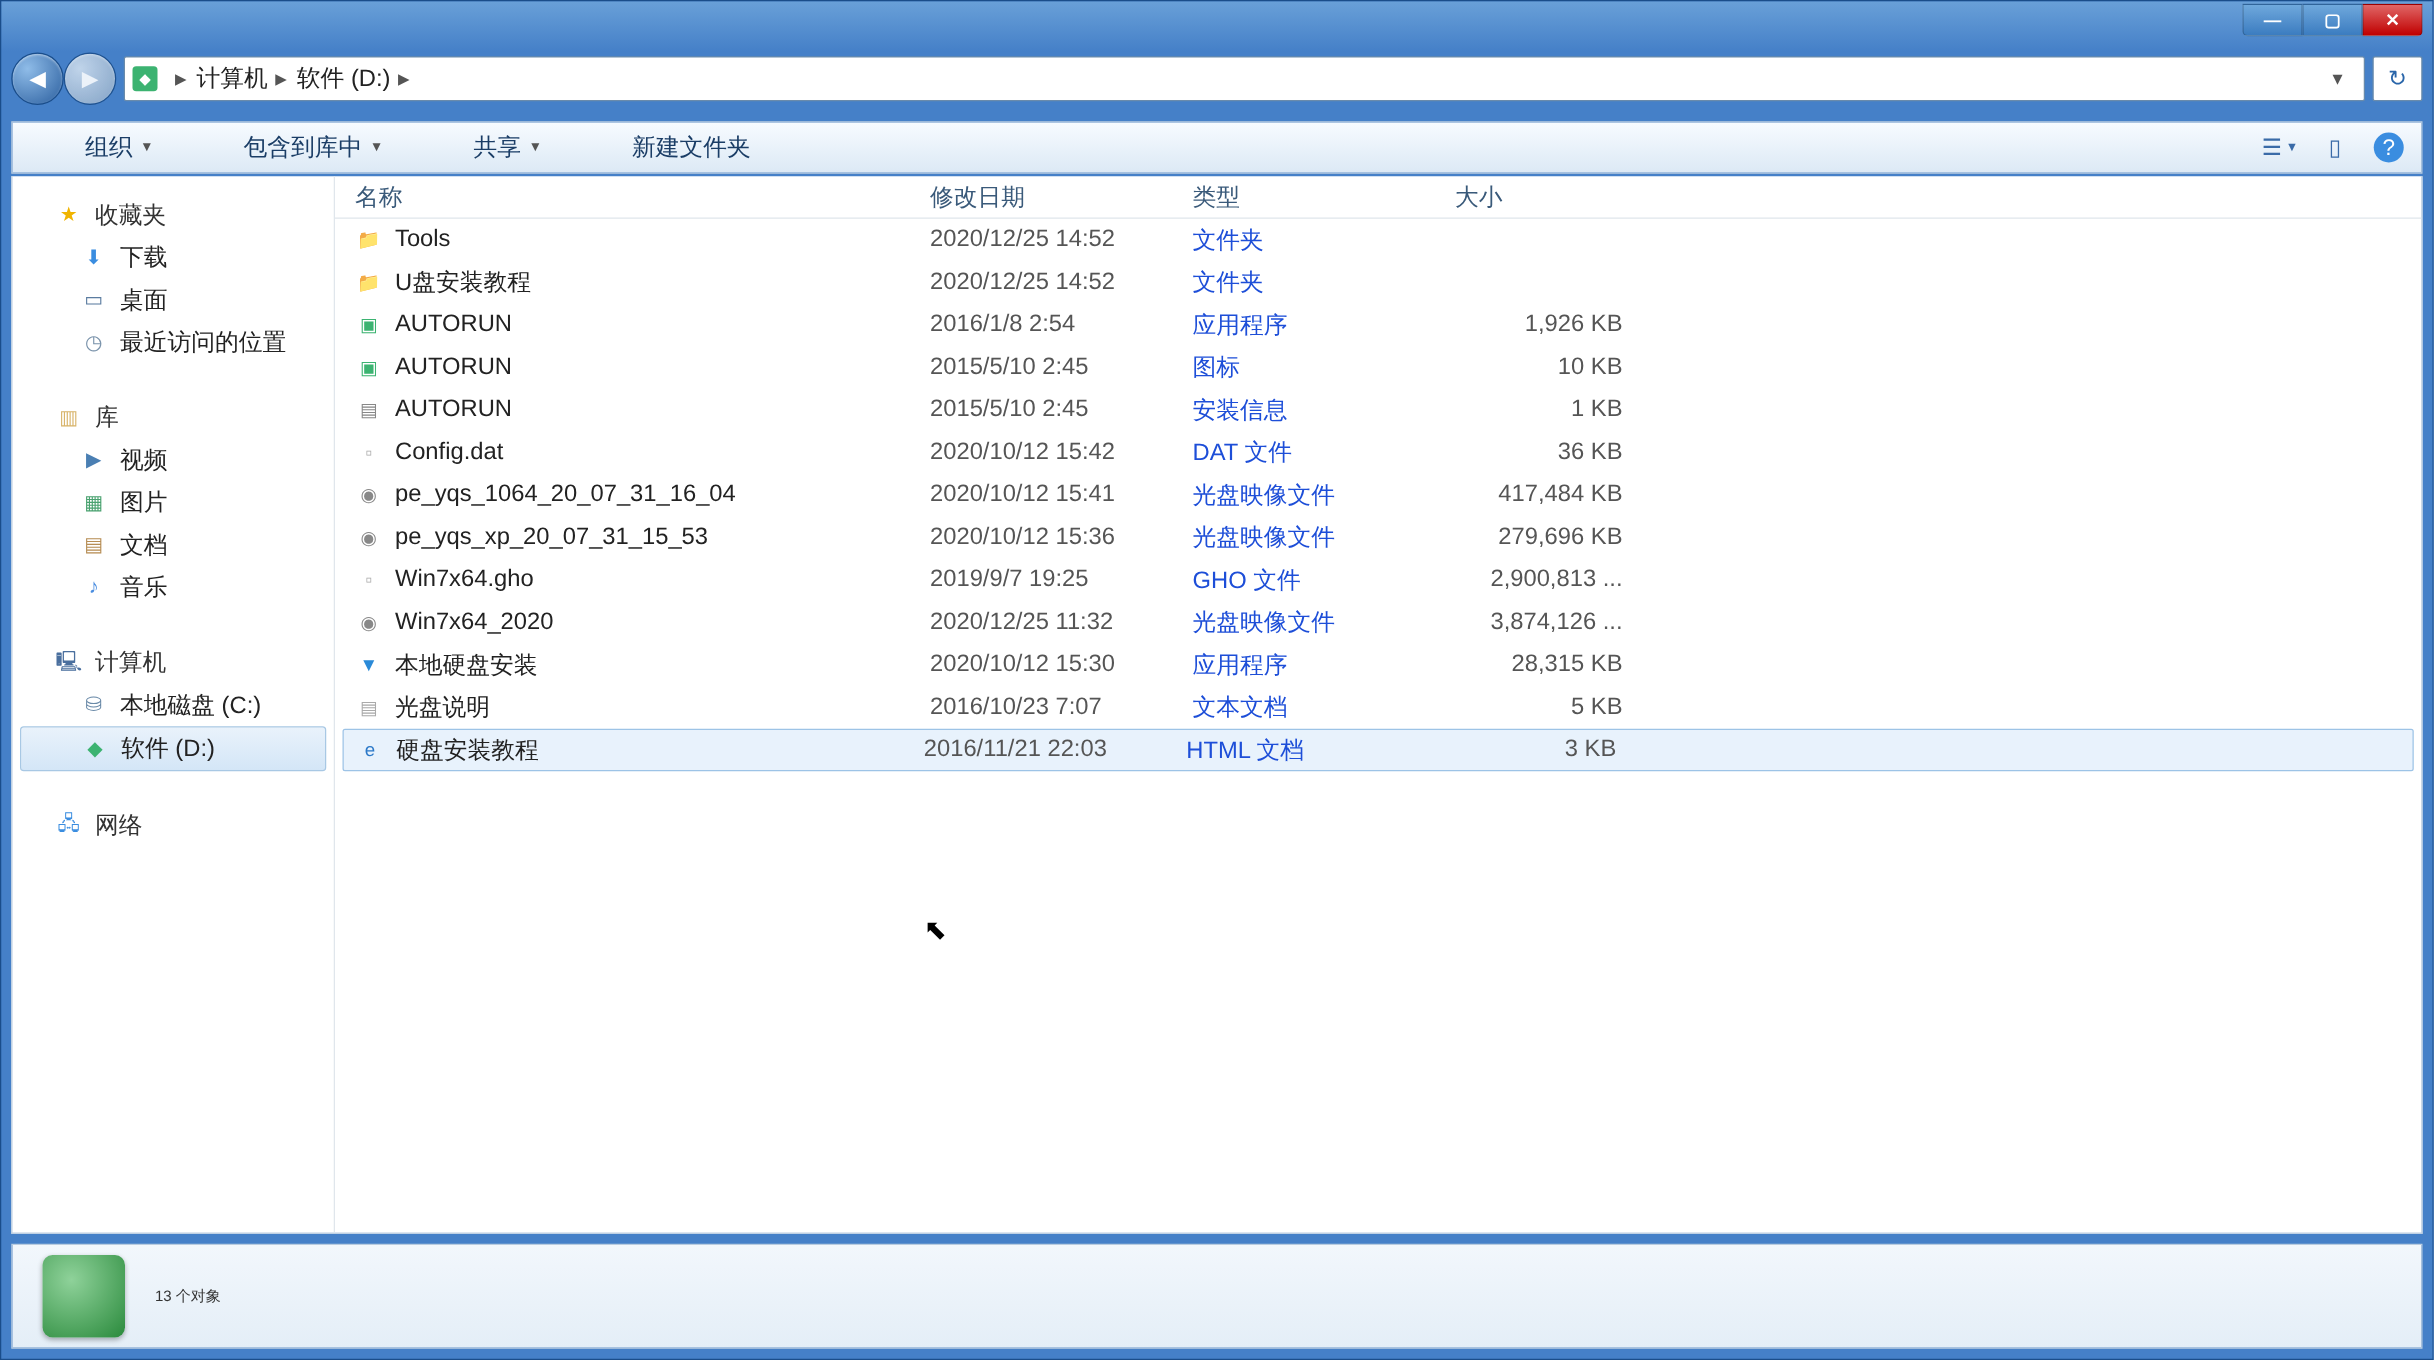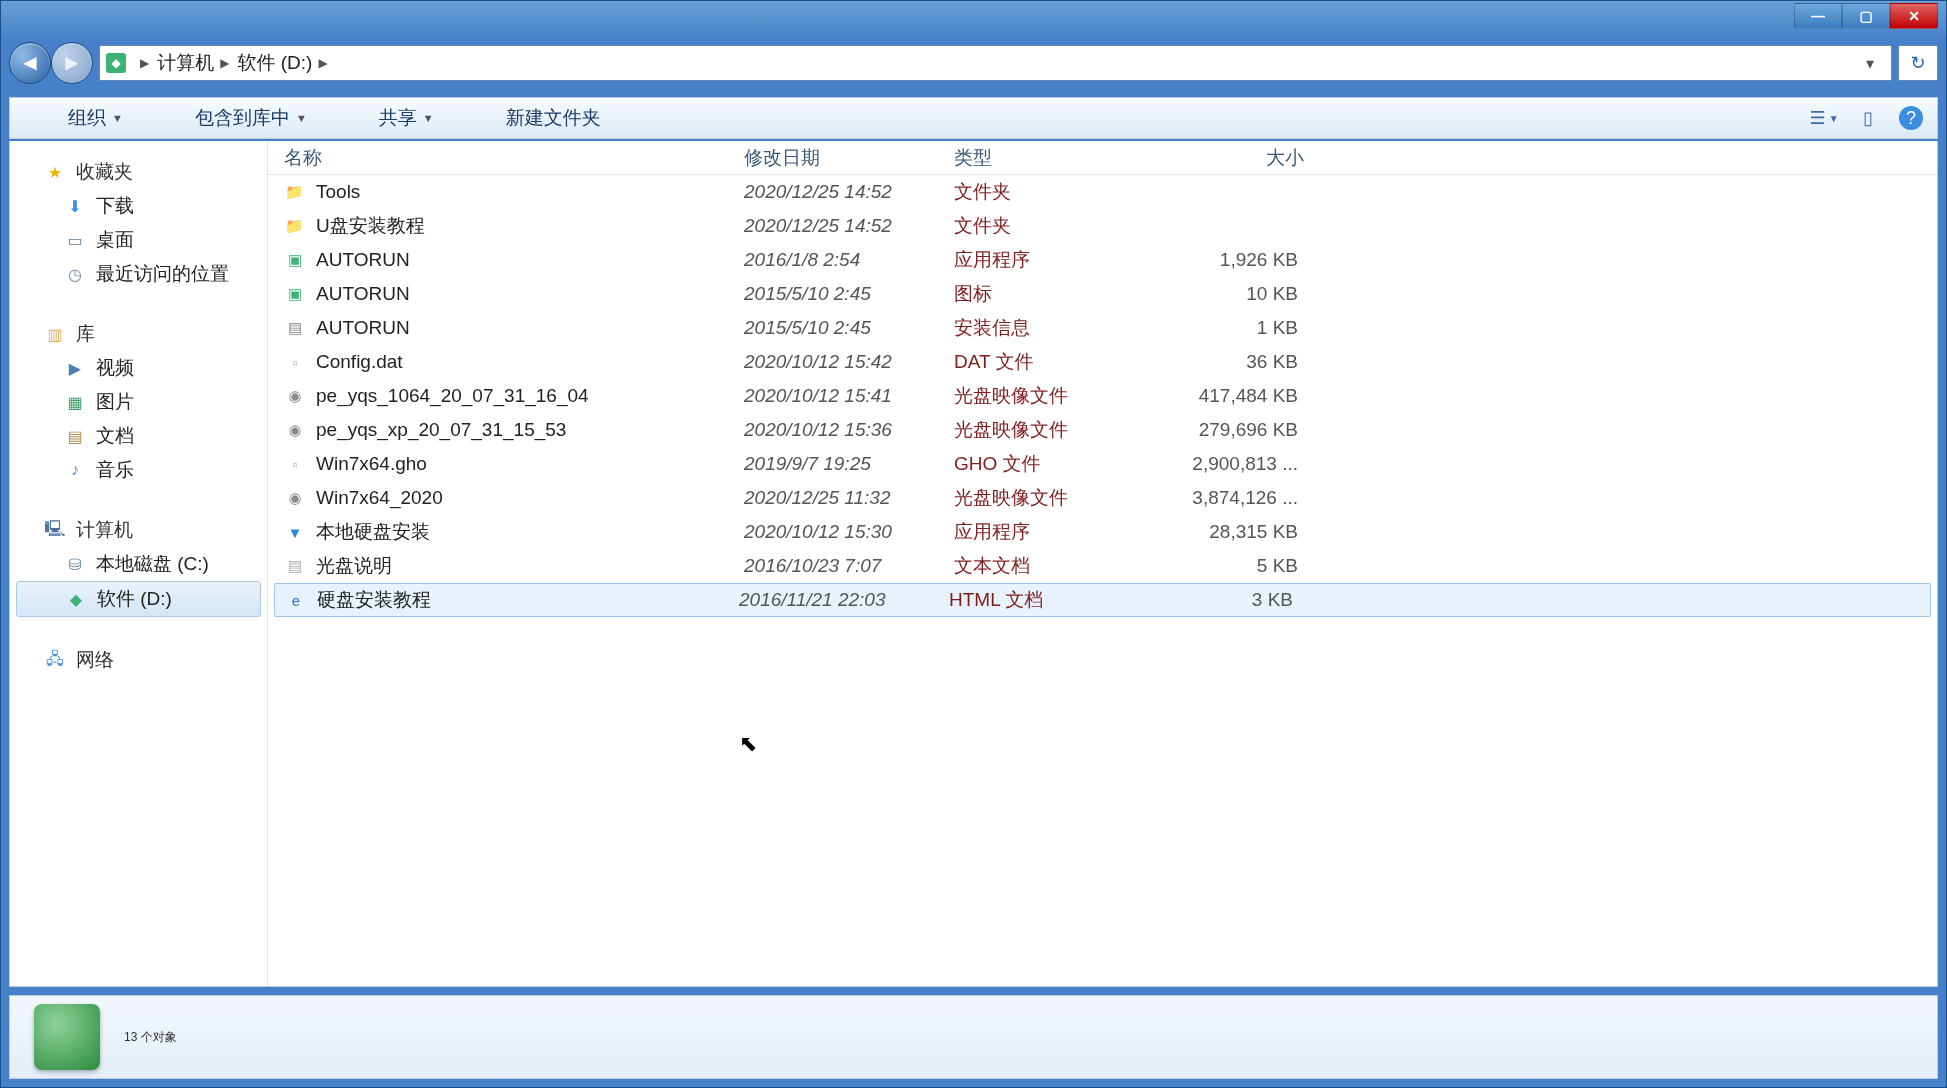--- a/index.html
+++ b/index.html
@@ -46,28 +46,28 @@
 .np-item { display:flex; align-items:center; gap:10px; padding:4px 14px 4px 54px; color:#222;}
 .np-item.selected { background: linear-gradient(#e9f2fb,#d4e6f7); border:1px solid #a8c8e4; border-radius:3px; margin:0 6px; padding-left:48px;}
 .np-ico { width:22px; height:22px; display:inline-flex; align-items:center; justify-content:center; font-size:16px;}
 .star{color:#f0b400;} .dl{color:#3a8de0;} .desk{color:#5b7ca0;} .rec{color:#7a93ab;}
 .lib{color:#d8b46a;} .vid{color:#4a7fb3;} .pic{color:#4aa270;} .doc{color:#b78e55;} .mus{color:#4a8de0;}
 .comp{color:#4a6f9e;} .hdd{color:#6a8aa8;} .drv{color:#3cb371;} .net{color:#3a8de0;}
 
 
 .files { flex:1; display:flex; flex-direction:column; font-size:19px;}
 .cols { display:flex; border-bottom:1px solid #e0e6ec; height:34px; align-items:center; color:#3a5a7a; padding-left:16px;}
-.col-name{width:460px;} .col-date{width:210px;} .col-type{width:210px;} .col-size{width:140px; text-align:right;}
+.col-name{width:460px;} .col-date{width:210px;} .col-type{width:210px;} .col-size{width:140px; }
 .rows { flex:1; overflow:auto;}
 .row { display:flex; align-items:center; height:34px; padding-left:16px;}
 .row.sel { background:#e8f2fc; border:1px solid #9dc3e6; border-radius:2px; margin:0 6px 0 6px; padding-left:10px;}
 .row .name{width:460px; display:flex; align-items:center; gap:10px; color:#222;}
 .row.sel .name{width:454px;}
-.row .date{width:210px; color:#555;font-style:italic;}
-.row .type{width:210px; color:#7f1d1d;}
+.row .date{width:210px; color:#555;}
+.row .type{width:210px; color:#1d4ed8;}
 .row .size{width:140px; text-align:right; color:#555; padding-right:6px;}
 .file-ico { width:22px; height:22px; display:inline-flex; align-items:center; justify-content:center; font-size:15px;}
 .folder{color:#e8b54a;} .exe{color:#3cb371;} .ico{color:#3cb371;} .inf{color:#888;} .dat{color:#aaa;} .iso{color:#888;} .gho{color:#aaa;} .app{color:#2a8ad8;} .txt{color:#aaa;} .html{color:#2a78c8;}
 
 
 .details { position:absolute; left:8px; right:8px; bottom:8px; height:84px; background: linear-gradient(#f2f7fc,#e4eef7); border:1px solid #b9cce0; display:flex; align-items:center; padding:0 24px; gap:24px;}
 .det-ico { width:66px; height:66px; background: radial-gradient(circle at 35% 30%, #8fd29a, #2a8a3c); border-radius:8px; box-shadow: 0 2px 4px rgba(0,0,0,.3);}
 .det-txt { font-size:12px; color:#333;}
 
 

